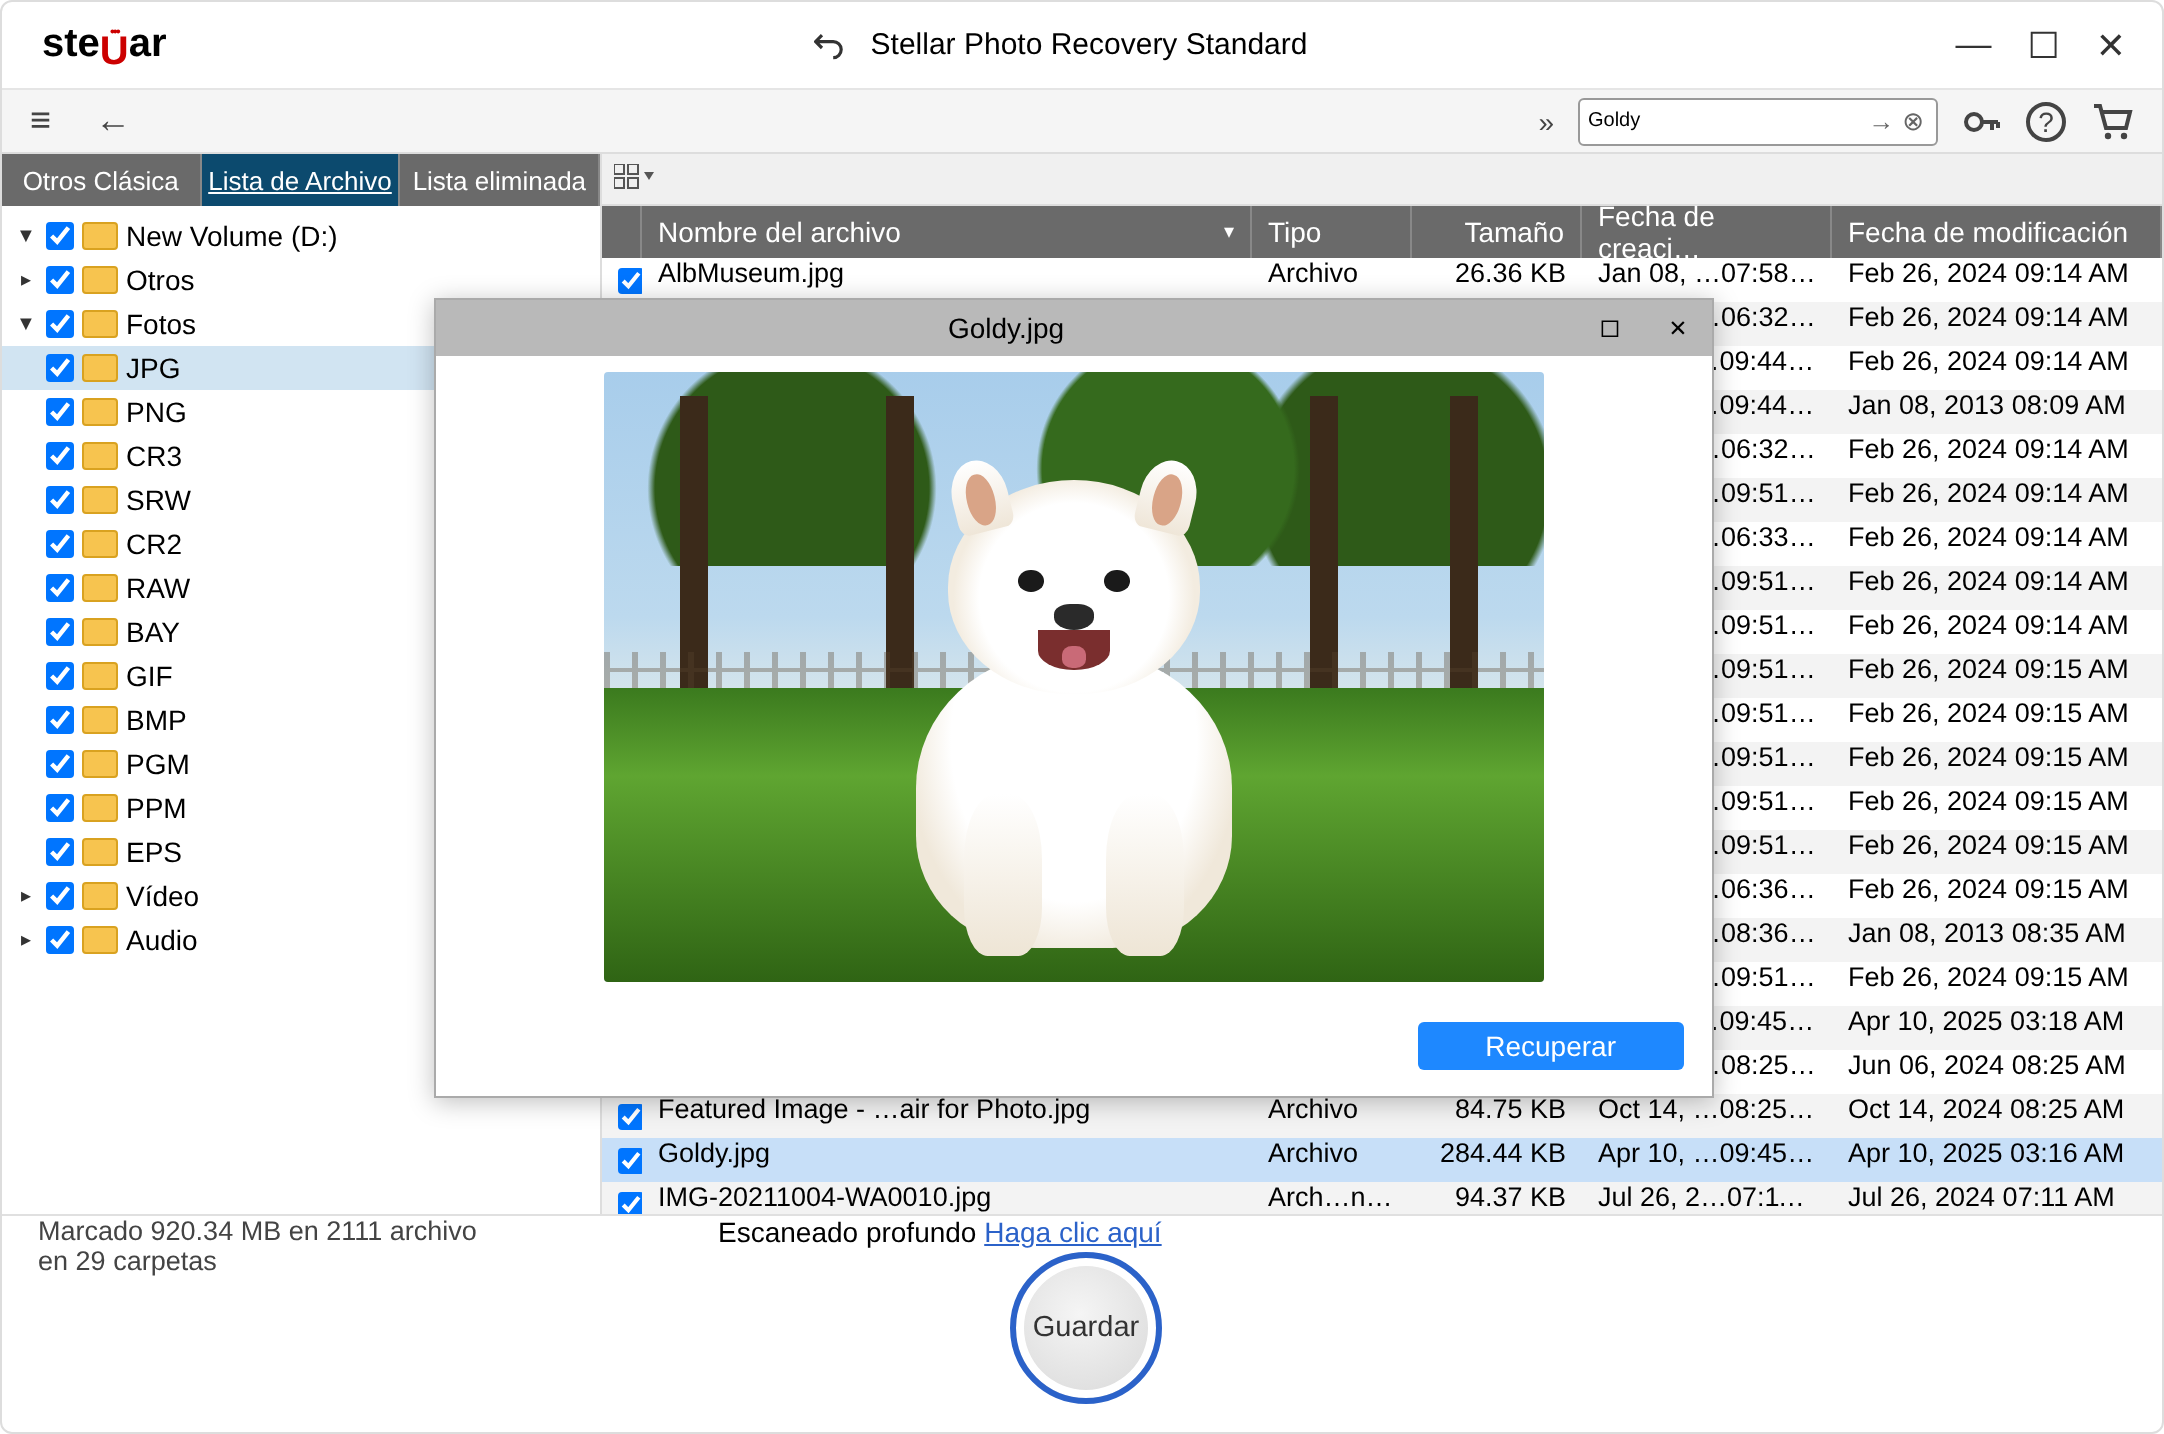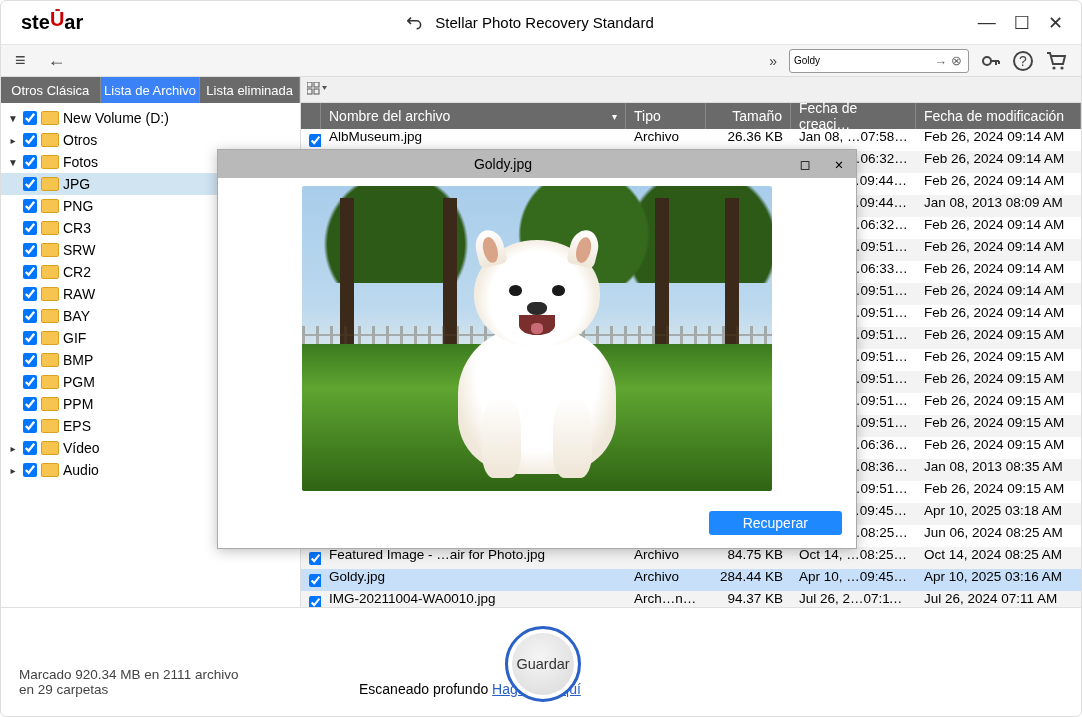--- a/index.html
+++ b/index.html
@@ -1,34 +1,34 @@
 <!DOCTYPE html>
 <html><head>
 <meta charset="utf-8">
 <style>
 *{box-sizing:border-box;margin:0;padding:0;font-family:Arial,Helvetica,sans-serif}
 body{background:#fff;width:1082px;height:717px;overflow:hidden;position:relative;border:1px solid #ddd;border-radius:6px}
 .titlebar{height:44px;display:flex;align-items:center;border-bottom:1px solid #e5e5e5;padding:0 10px}
-.logo{font-size:20px;font-weight:bold;padding-left:10px;display:flex;align-items:flex-start}
+.logo{font-size:20px;font-weight:bold;padding-left:10px;display:flex;align-items:flex-end}
 .logo .u{display:inline-flex;flex-direction:column;align-items:center;color:#cc0000;font-weight:bold;font-size:20px;line-height:0.6;position:relative;top:-2px}
 .logo .u:before{content:"•••";font-size:7px;letter-spacing:-1px;position:relative;top:-1px}
 .tb-center{flex:1;text-align:center;display:flex;align-items:center;justify-content:center;gap:10px;font-size:15px}
 .tb-right{display:flex;gap:18px;align-items:center;padding-right:8px}
 .tb-right span{font-size:18px;color:#333;cursor:pointer}
 .toolbar{height:32px;background:#f5f5f5;border-bottom:1px solid #ddd;display:flex;align-items:center;padding:0 8px;gap:10px}
 .toolbar .ico{font-size:18px;color:#444;padding:2px 6px;cursor:pointer}
 .searchwrap{display:flex;align-items:center;margin-left:auto;gap:6px}
 .searchbox{border:1px solid #999;border-radius:3px;background:#fff;display:flex;align-items:center;height:24px;width:180px;padding:0 4px}
 .searchbox input{border:none;outline:none;flex:1;font-size:10px}
 .searchbox .sico{font-size:13px;color:#666;padding:0 2px}
 .content{display:flex;height:530px;position:relative}
 .sidebar{width:300px;border-right:1px solid #ddd;overflow:hidden}
 .tabs{display:flex;background:#6a6a6a;height:26px}
 .tab{flex:1;color:#fff;font-size:13px;display:flex;align-items:center;justify-content:center;border-right:1px solid #888;cursor:pointer}
-.tab.active{background:#3b82f6;}
+.tab.active{background:#0c4a6e;text-decoration:underline}
 .tree{font-size:14px;padding:4px 0}
 .tree .node{display:flex;align-items:center;gap:4px;height:22px;padding-left:6px;cursor:pointer}
 .tree .node .arrow{width:12px;text-align:center;font-size:10px;color:#333}
 .tree .node input[type=checkbox]{width:14px;height:14px}
 .tree .folder{width:18px;height:14px;background:#f7c44f;border:1px solid #d9a220;border-radius:2px;display:inline-block}
 .tree .node.sel{background:#d1e4f2}
 .lvl1{padding-left:22px}.lvl2{padding-left:42px}.lvl4{padding-left:78px}
 .main{flex:1;display:flex;flex-direction:column;overflow:hidden;position:relative}
 .mtools{height:26px;background:#f0f0f0;border-bottom:1px solid #ddd;display:flex;align-items:center;padding:0 6px}
 .mtools .ico{font-size:15px;color:#555}
@@ -64,21 +64,21 @@
 .eye{position:absolute;top:42%;width:10%;height:10%;background:#1a1a1a;border-radius:50%}
 .eye.l{left:28%}.eye.r{right:28%}
 .nose{position:absolute;top:58%;left:42%;width:16%;height:12%;background:#2a2a2a;border-radius:40% 40% 50% 50%}
 .mouth{position:absolute;top:70%;left:36%;width:28%;height:18%;background:#7a2e2e;border-radius:0 0 50% 50%}
 .mouth:after{content:"";position:absolute;left:32%;top:40%;width:36%;height:55%;background:#c96a77;border-radius:40%}
 .dbody{position:absolute;left:10%;top:36%;width:80%;height:62%;background:radial-gradient(ellipse at 50% 30%,#fff 55%,#f0e8da 75%);border-radius:46% 46% 38% 38%}
 .dleg{position:absolute;bottom:0;width:20%;height:34%;background:linear-gradient(#fff,#eee5d5);border-radius:40% 40% 30% 30%}
 .dleg.l{left:22%}.dleg.r{right:22%}
 .pv-foot{height:50px;display:flex;align-items:center;justify-content:flex-end;padding:0 14px}
 .recbtn{background:#1e88ff;color:#fff;border:none;border-radius:3px;padding:4px 34px;font-size:14px;cursor:pointer}
-.footer{height:90px;border-top:1px solid #e0e0e0;display:flex;align-items:flex-end;padding:0 18px}
+.footer{height:90px;border-top:1px solid #e0e0e0;display:flex;align-items:flex-start;padding:0 18px}
 .finfo{font-size:13.5px;color:#444;width:280px}
 .fcenter{font-size:14px}
 .fcenter a{color:#2b62c9;text-decoration:underline;cursor:pointer}
 .savebtn{margin-left:auto;margin-right:auto;position:absolute;left:504px;bottom:14px;width:76px;height:76px;border-radius:50%;border:3px solid #2b62c9;background:radial-gradient(circle at 45% 40%,#f5f5f5,#d6d6d6);display:flex;align-items:center;justify-content:center;font-size:14.5px;color:#333;cursor:pointer;box-shadow:0 0 0 4px #fff inset}
 svg{display:block}
 </style>
 </head>
 <body>
 
 <div class="titlebar">

